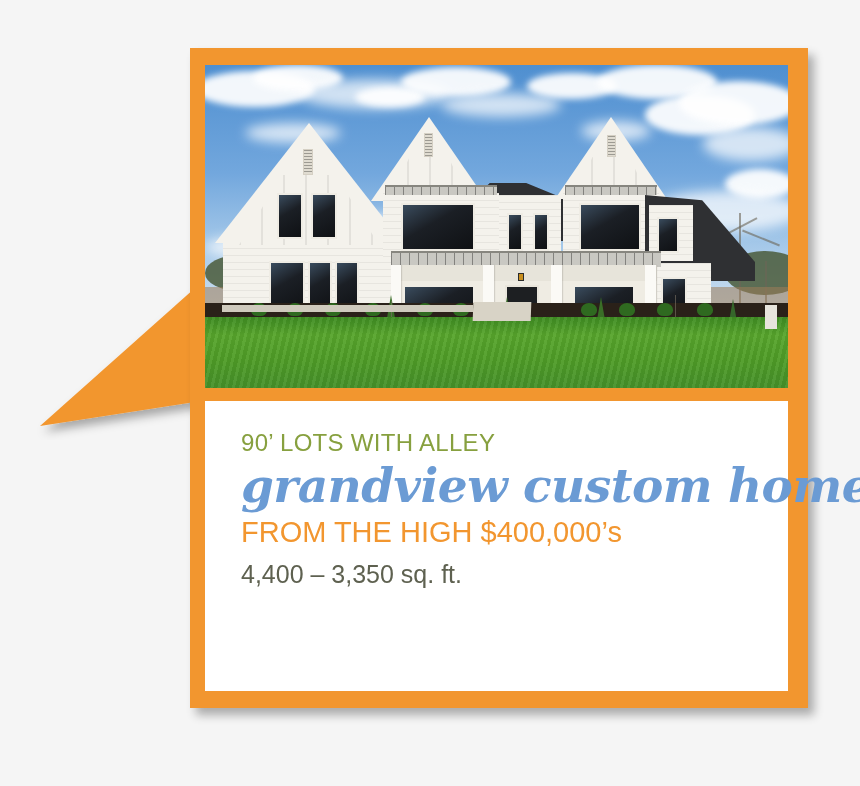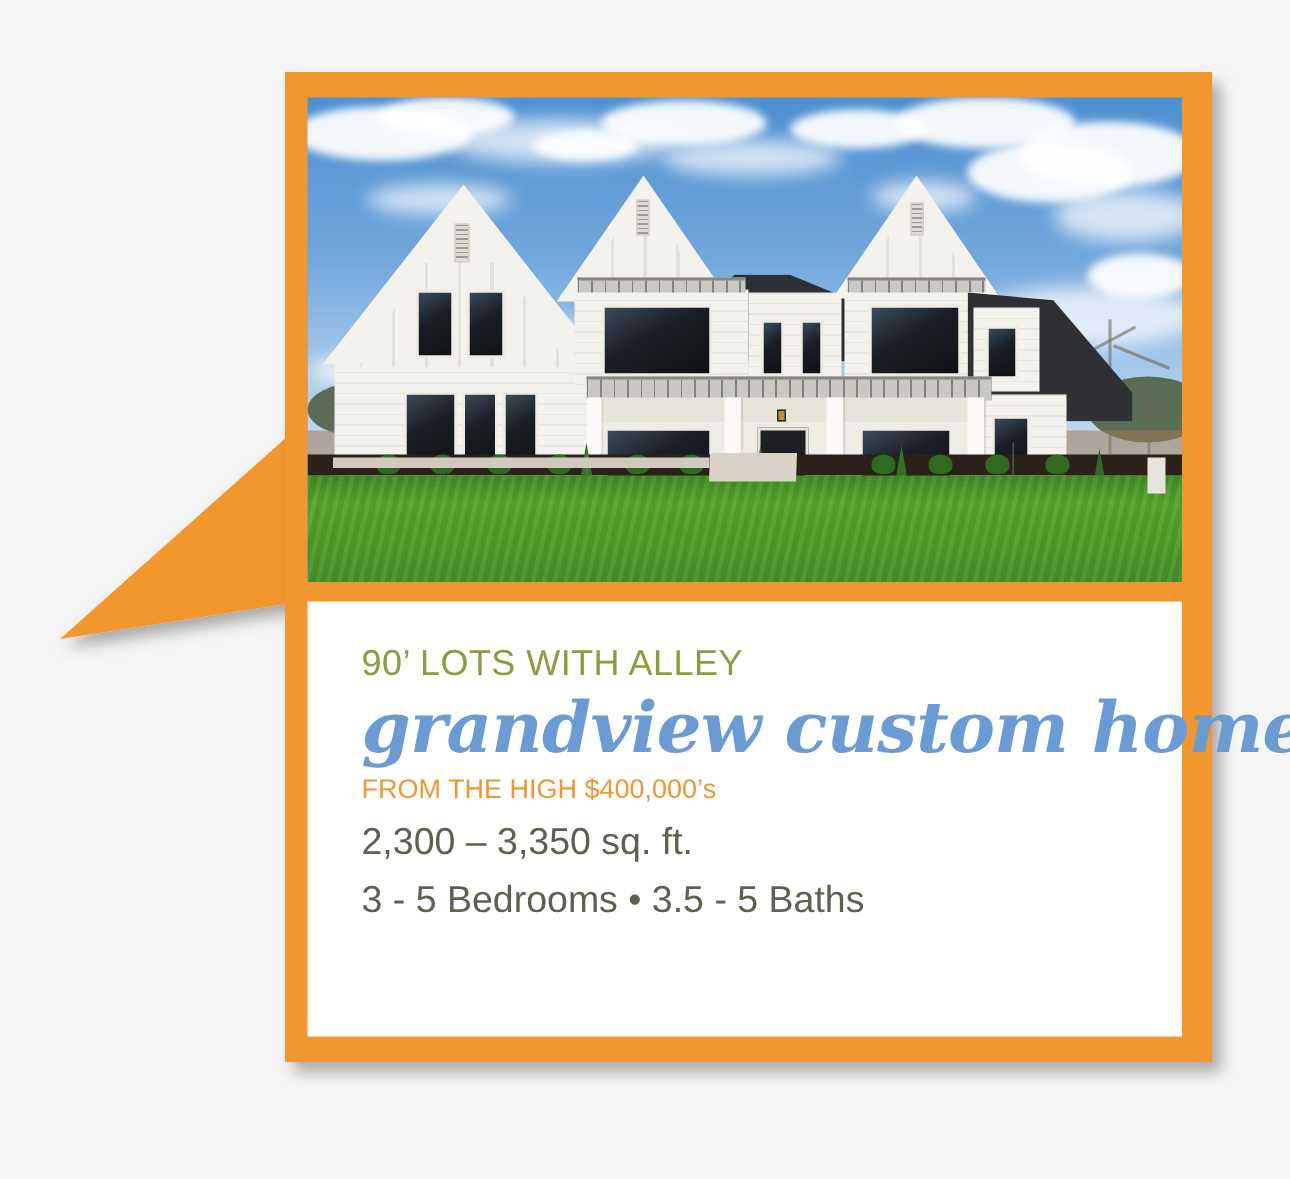--- a/index.html
+++ b/index.html
@@ -233,21 +233,21 @@
     font-style: italic;
     font-weight: 700;
     font-size: 47px;
     line-height: 1.05;
     letter-spacing: -0.5px;
     margin: 0 0 6px 0;
     white-space: nowrap;
   }
   #price {
     color: #f2962f;
-    font-size: 18px;
+    font-size: 29px;
     line-height: 1.15;
     margin: 0 0 5px 0;
     font-weight: 400;
   }
   .spec {
     color: #5e6150;
     font-size: 25px;
     line-height: 1.55;
     margin: 0;
     font-weight: 400;
@@ -396,17 +396,16 @@
     <div class="walkway side"></div>
     <div class="walkway"></div>
 
     <div style="position:absolute;left:560px;top:240px;width:12px;height:24px;background:#e7e4dc;"></div>
   </div>
 
   <div id="panel">
     <p id="eyebrow">90’ LOTS WITH ALLEY</p>
     <p id="headline">grandview custom homes</p>
     <p id="price">FROM THE HIGH $400,000’s</p>
-    <p class="spec">2,300 – 3,350 sq. ft.</p>
-    <p class="spec">3 - 5 Bedrooms • 3.5 - 5 Baths</p>
+    <p class="spec">4,400 – 3,350 sq. ft.</p>
   </div>
 
 </div>
 
 </body></html>

